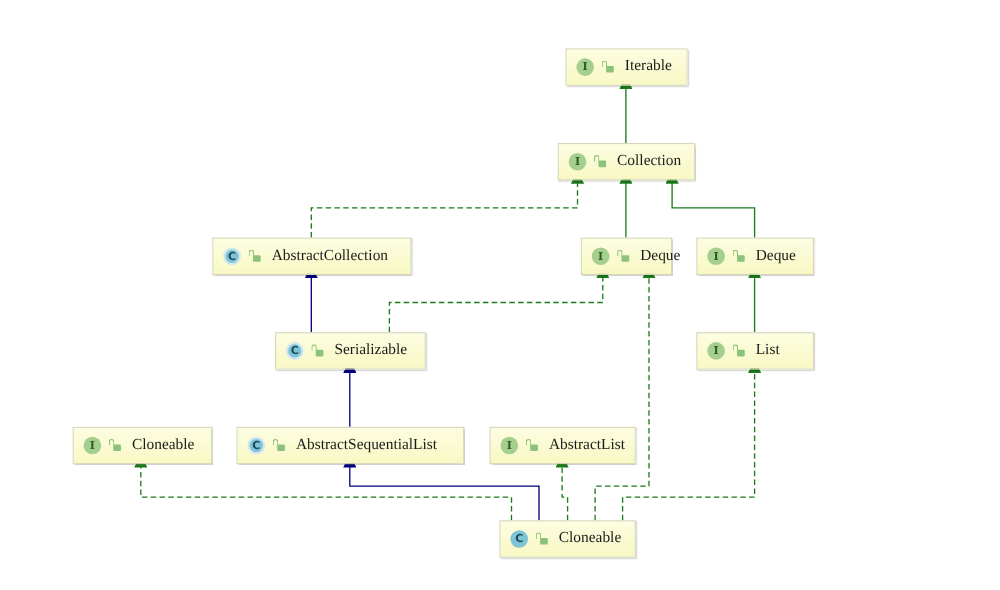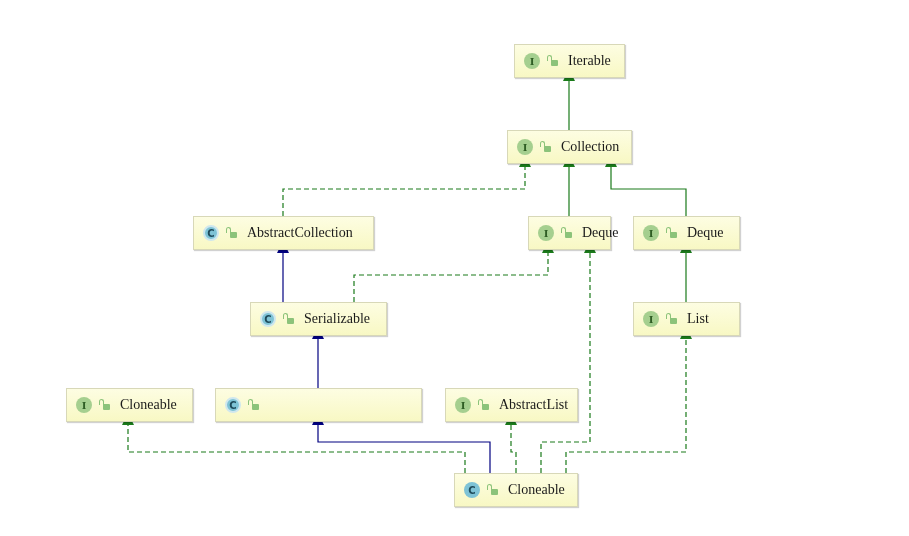--- a/index.html
+++ b/index.html
@@ -136,20 +136,21 @@
       </span>
     <span class="label">Cloneable</span>
   </div>
 
   <div class="node" style="left:215px;top:388px;width:207px;">
     <span class="kind abstract">C</span>
     <span class="lock">
         <span class="shackle"></span>
         <span class="body"></span>
       </span>
+    <span class="label">AbstractSequentialList</span>
   </div>
 
   <div class="node" style="left:445px;top:388px;width:133px;">
     <span class="kind interface">I</span>
     <span class="lock">
         <span class="shackle"></span>
         <span class="body"></span>
       </span>
     <span class="label">AbstractList</span>
   </div>

